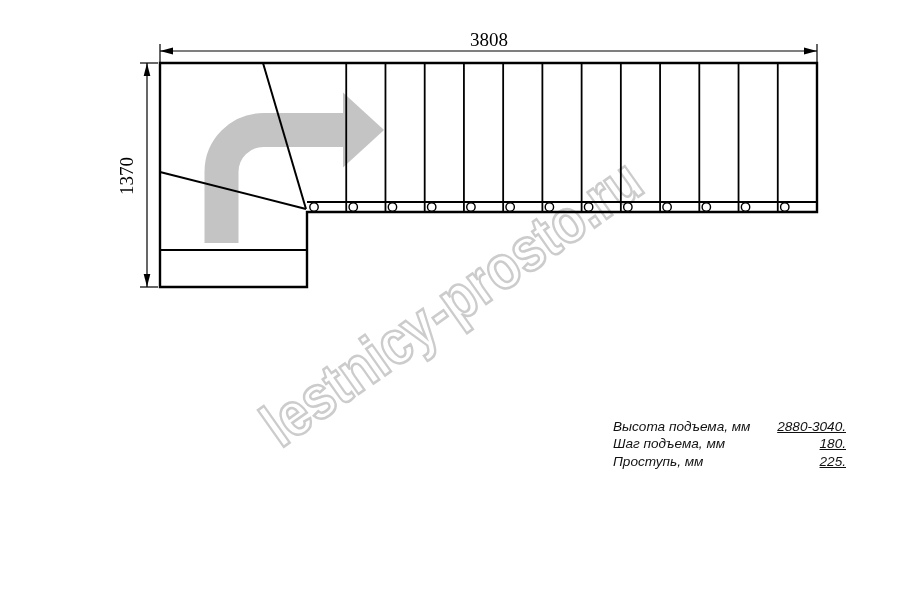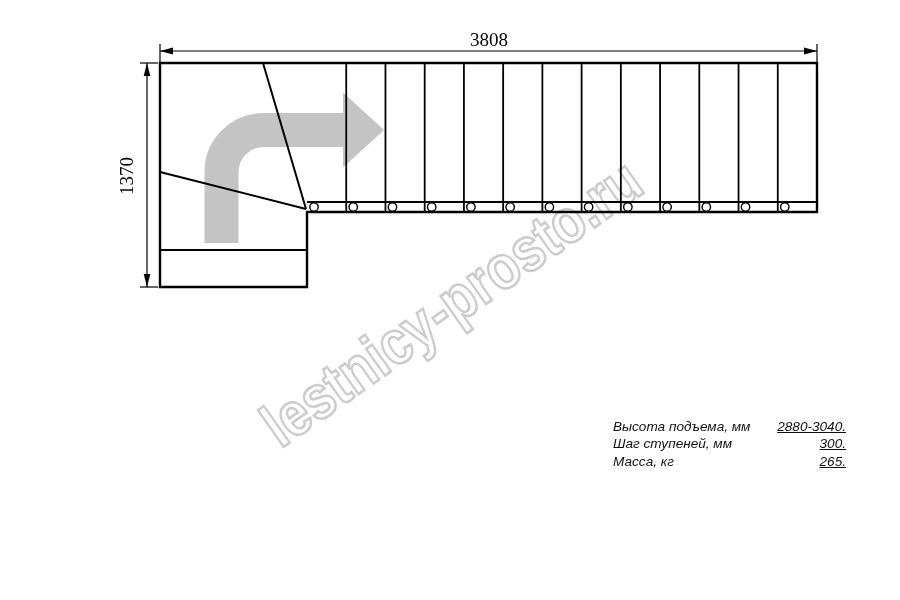--- a/index.html
+++ b/index.html
@@ -116,22 +116,22 @@
     </g>
     <text class="dim-text" text-anchor="middle" stroke="none" transform="translate(133,176) rotate(-90)">1370</text>
   </svg>
 
   <div class="specs">
     <div class="spec-row">
       <span class="spec-label">Высота подъема, мм</span>
       <span class="spec-value">2880-3040.</span>
     </div>
     <div class="spec-row">
-      <span class="spec-label">Шаг ступеней, мм</span>
-      <span class="spec-value">300.</span>
+      <span class="spec-label">Шаг подъема, мм</span>
+      <span class="spec-value">180.</span>
     </div>
     <div class="spec-row">
-      <span class="spec-label">Масса, кг</span>
-      <span class="spec-value">265.</span>
+      <span class="spec-label">Проступь, мм</span>
+      <span class="spec-value">225.</span>
     </div>
   </div>
 
 </div>
 
 </body></html>

